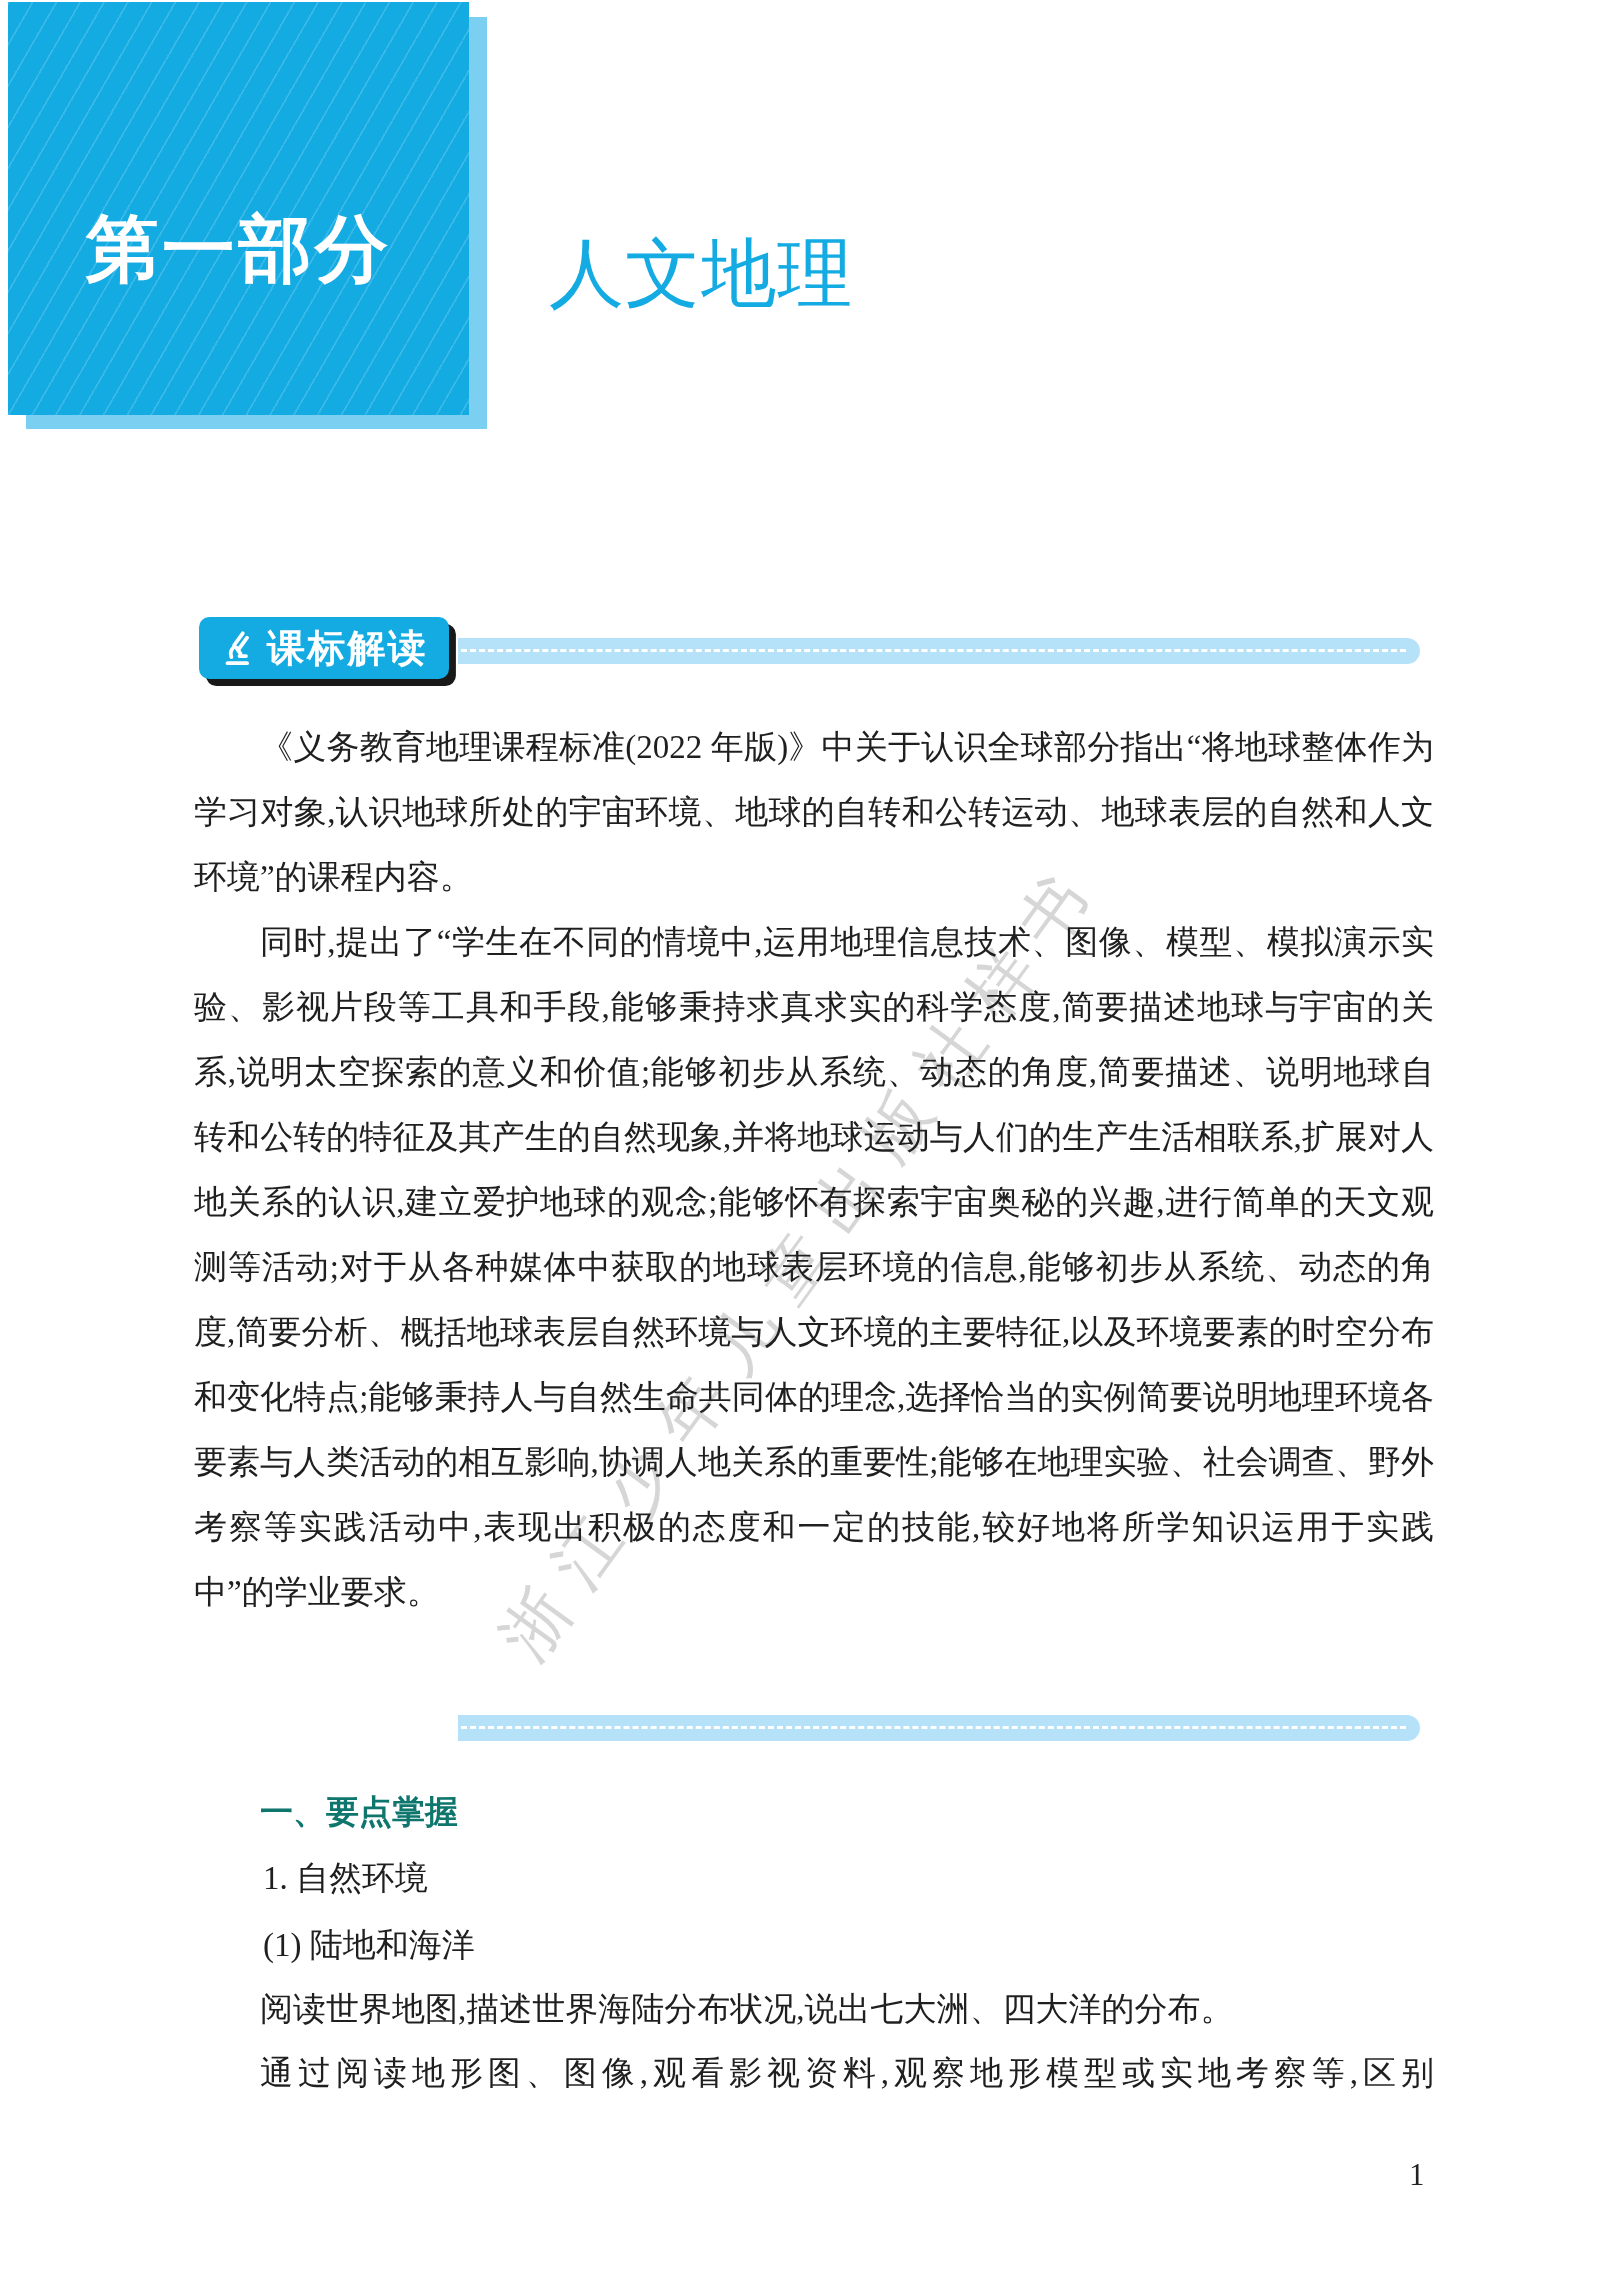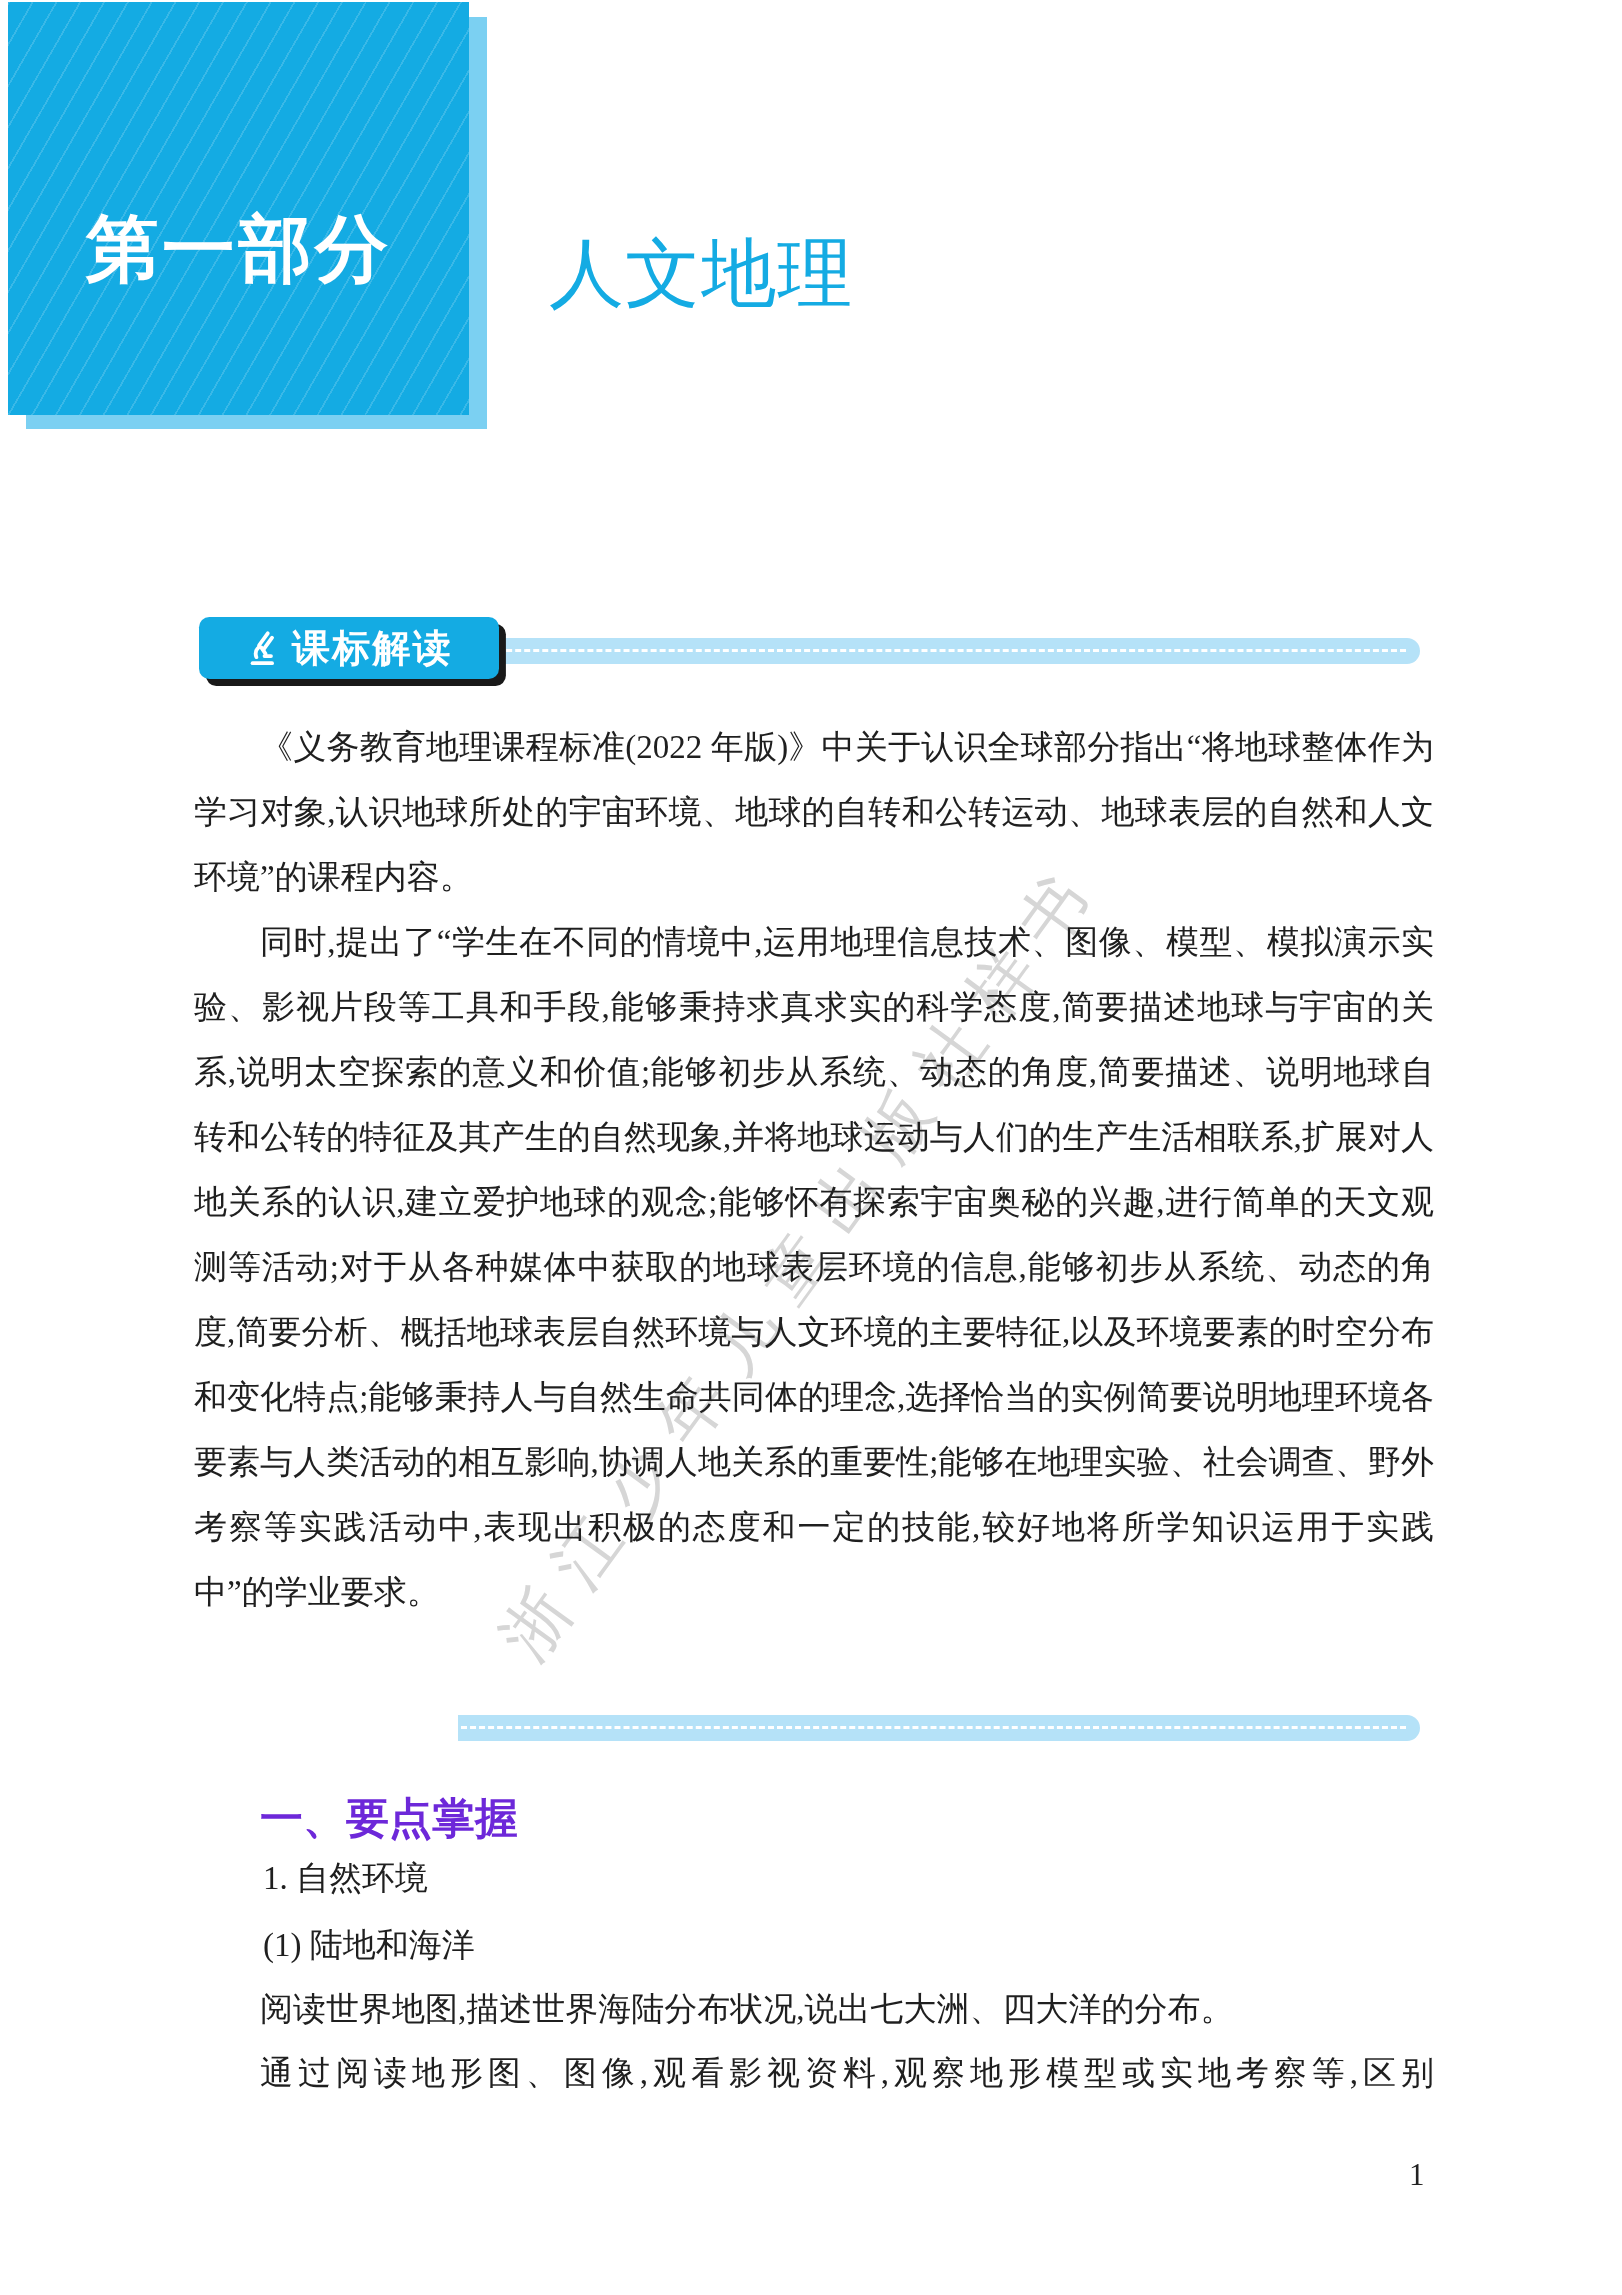--- a/index.html
+++ b/index.html
@@ -48,21 +48,21 @@
   .section-bar{position:absolute;left:199px;width:1223px;height:62px;}
   .section-bar .strip{
     position:absolute;left:259px;top:21px;width:962px;height:26px;
     background:#B5E2F8;border-radius:0 13px 13px 0;
   }
   .section-bar .strip .dash{
     position:absolute;left:3.4px;right:13.7px;top:11.4px;height:0;
     border-top:3.4px dashed #ffffff;
   }
   .badge{
-    position:absolute;left:0;top:0;width:300px;height:62px;
+    position:absolute;left:0;top:0;width:250px;height:62px;
     background:#14ABE3;border-radius:10.3px;
     box-shadow:6.9px 6.9px 0 #191919;
     display:flex;align-items:center;justify-content:center;gap:8px;
   }
   .badge .blabel{
     font-family:"Liberation Sans","DejaVu Sans",sans-serif;
     font-weight:bold;font-size:38px;color:#ffffff;letter-spacing:2.3px;
     white-space:nowrap;
   }
   .badge svg{width:39px;height:39px;flex:0 0 auto;}
@@ -70,21 +70,21 @@
   .course-text{
     position:absolute;left:194px;top:715px;width:1240px;
     font-size:33px;line-height:65px;text-align:justify;
     color:#1f1f1f;z-index:2;
   }
   .course-text p{margin:0;text-indent:2em;}
   
   .k-head{
     position:absolute;left:260px;top:1790px;
     font-family:"Liberation Sans","DejaVu Sans",sans-serif;
-    font-weight:bold;font-size:43px;color:#6d28d9;z-index:2;text-align:right;
+    font-weight:bold;font-size:33px;color:#0f766e;z-index:2;text-align:right;
   }
   .k-item1{position:absolute;left:263px;top:1856px;font-size:33px;color:#1f1f1f;z-index:2;}
   .k-item2{position:absolute;left:263px;top:1923px;font-size:33px;color:#1f1f1f;z-index:2;}
   .k-line1{
     position:absolute;left:194px;top:1987px;width:1240px;
     font-size:33px;color:#1f1f1f;text-indent:66px;text-align:justify;z-index:2;
   }
   .k-line2{
     position:absolute;left:194px;top:2051px;width:1240px;
     font-size:33px;color:#1f1f1f;text-indent:66px;

